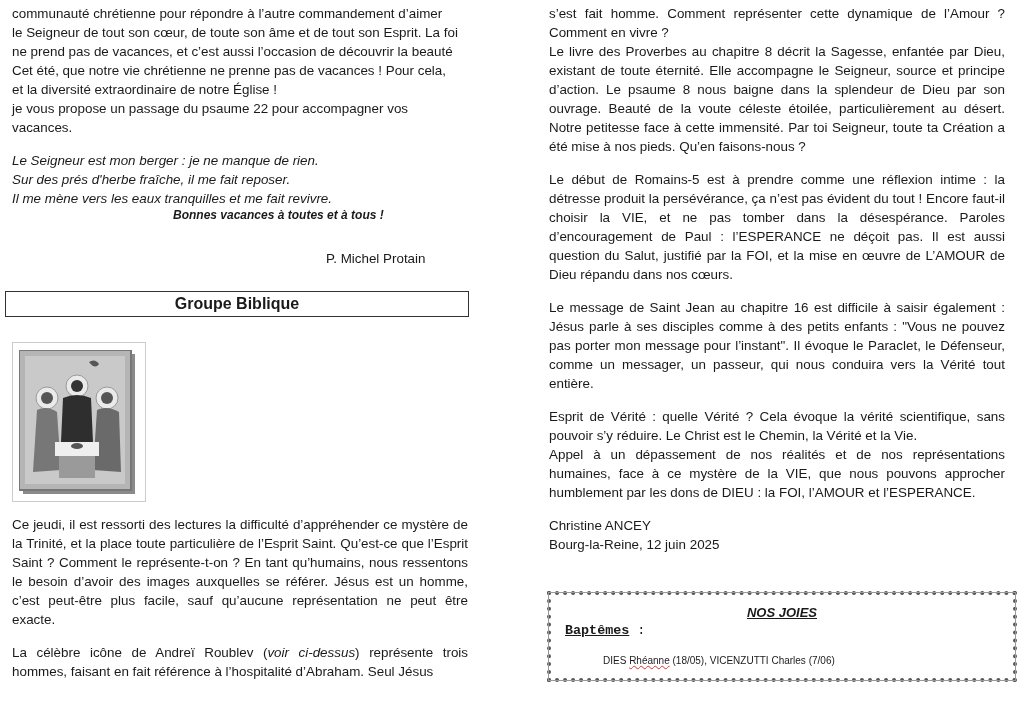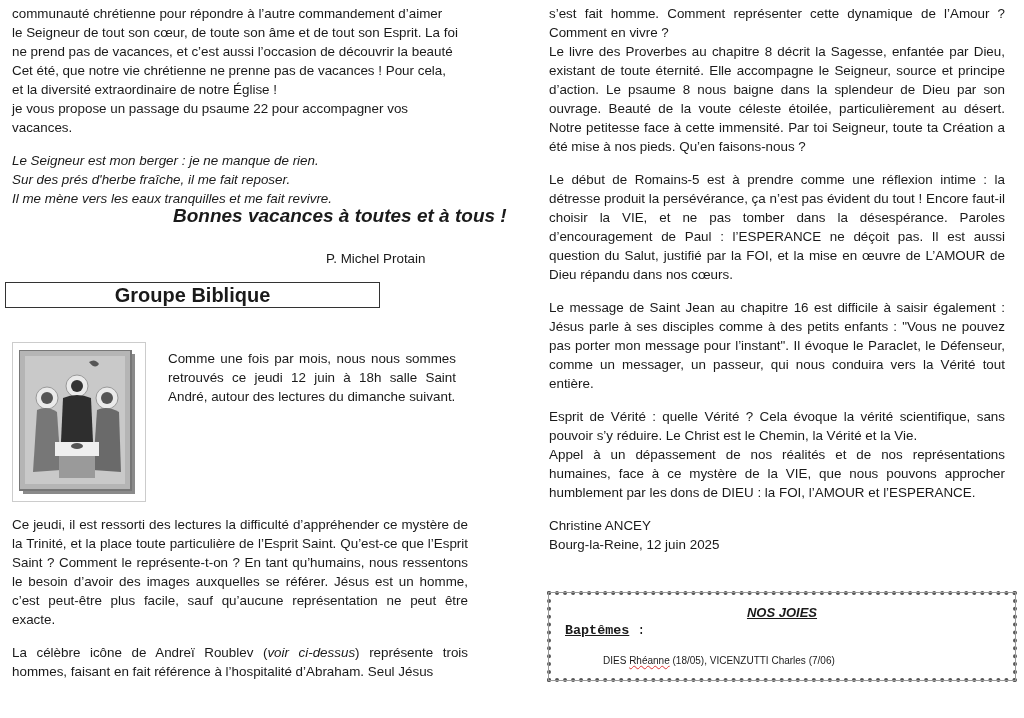--- a/index.html
+++ b/index.html
@@ -7,26 +7,26 @@
     width: 1024px; height: 718px; position: relative; overflow: hidden;
     font-family: "Liberation Sans", "DejaVu Sans", sans-serif;
     color: #1a1a1a; font-size: 13.4px; line-height: 19px;
   }
   .col-left { position: absolute; left: 12px; top: 4px; width: 456px; }
   .col-right { position: absolute; left: 549px; top: 4px; width: 456px; }
   p { margin: 0; }
   .just { text-align: justify; }
   .gap { height: 14px; }
   .italic { font-style: italic; }
-  .wish { position: absolute; left: 173px; top: 206px; font-weight: bold; font-style: italic; font-size: 19px; }
+  .wish { position: absolute; left: 173px; top: 206px; font-weight: bold; font-style: italic; font-size: 12px; }
   .signature { position: absolute; left: 326px; top: 249px; text-align: right; }
   .section-box {
-    position: absolute; left: 5px; top: 282px; width: 375px; height: 26px;
+    position: absolute; left: 5px; top: 291px; width: 464px; height: 26px;
     border: 1.5px solid #333; box-sizing: border-box;
-    text-align: center; font-weight: bold; font-size: 20px; line-height: 24px;
+    text-align: center; font-weight: bold; font-size: 16px; line-height: 24px;
   }
   .icon-frame {
     position: absolute; left: 12px; top: 342px; width: 134px; height: 160px;
     border: 1px solid #ccc; box-sizing: border-box; background: #fff;
   }
   .icon-frame svg { position: absolute; left: 6px; top: 7px; }
   .group-intro { position: absolute; left: 168px; top: 349px; width: 288px; text-align: justify; line-height: 19px; }
   .group-body { position: absolute; left: 12px; top: 515px; width: 456px; }
   .joies-box {
     position: absolute; left: 547px; top: 591px; width: 470px; height: 91px;
@@ -74,21 +74,20 @@
     <path d="M44 48 Q58 42 72 48 L74 92 L42 92 Z" fill="#2e2e2e"></path>
     <path d="M78 60 Q88 55 100 62 L102 122 L74 120 Z" fill="#6a6a6a"></path>
     <rect x="36" y="92" width="44" height="14" fill="#efefef"></rect>
     <ellipse cx="58" cy="96" rx="6" ry="3" fill="#555"></ellipse>
     <path d="M70 12 q6 -4 10 2 q-4 6 -10 -2z" fill="#555"></path>
     <rect x="40" y="106" width="36" height="22" fill="#9a9a9a"></rect>
   </svg>
 </div>
 
 <div class="group-intro">
-  <p>Comme une fois par mois, nous nous sommes retrouvés ce jeudi 12 juin à 18h salle Saint André, autour des lectures du dimanche suivant.</p>
 </div>
 
 <div class="group-body">
   <p class="just">Ce jeudi, il est ressorti des lectures la difficulté d’appréhender ce mystère de la Trinité, et la place toute particulière de l’Esprit Saint. Qu’est-ce que l’Esprit Saint ? Comment le représente-t-on ? En tant qu’humains, nous ressentons le besoin d’avoir des images auxquelles se référer. Jésus est un homme, c’est peut-être plus facile, sauf qu’aucune représentation ne peut être exacte.</p>
   <div class="gap"></div>
   <p class="just"><span>La célèbre icône de Andreï Roublev (</span><span class="italic">voir ci-dessus</span><span>) représente trois hommes, faisant en fait référence à l’hospitalité d’Abraham. Seul Jésus</span></p>
 </div>
 
 <div class="col-right">
   <p class="just">s’est fait homme. Comment représenter cette dynamique de l’Amour ? Comment en vivre ?</p>

